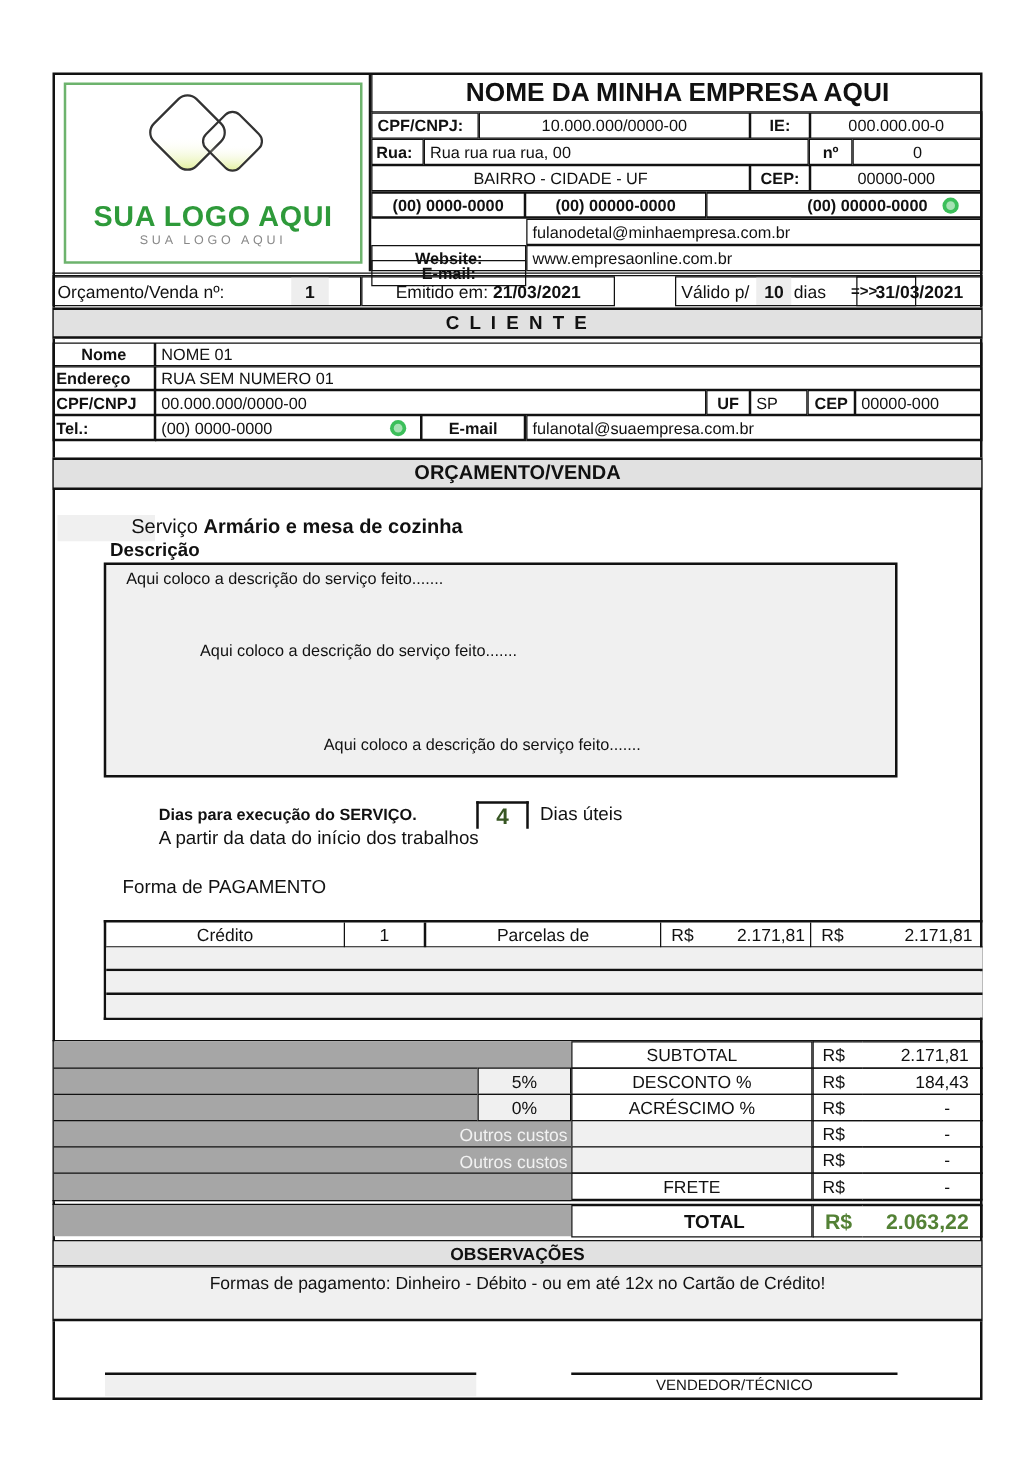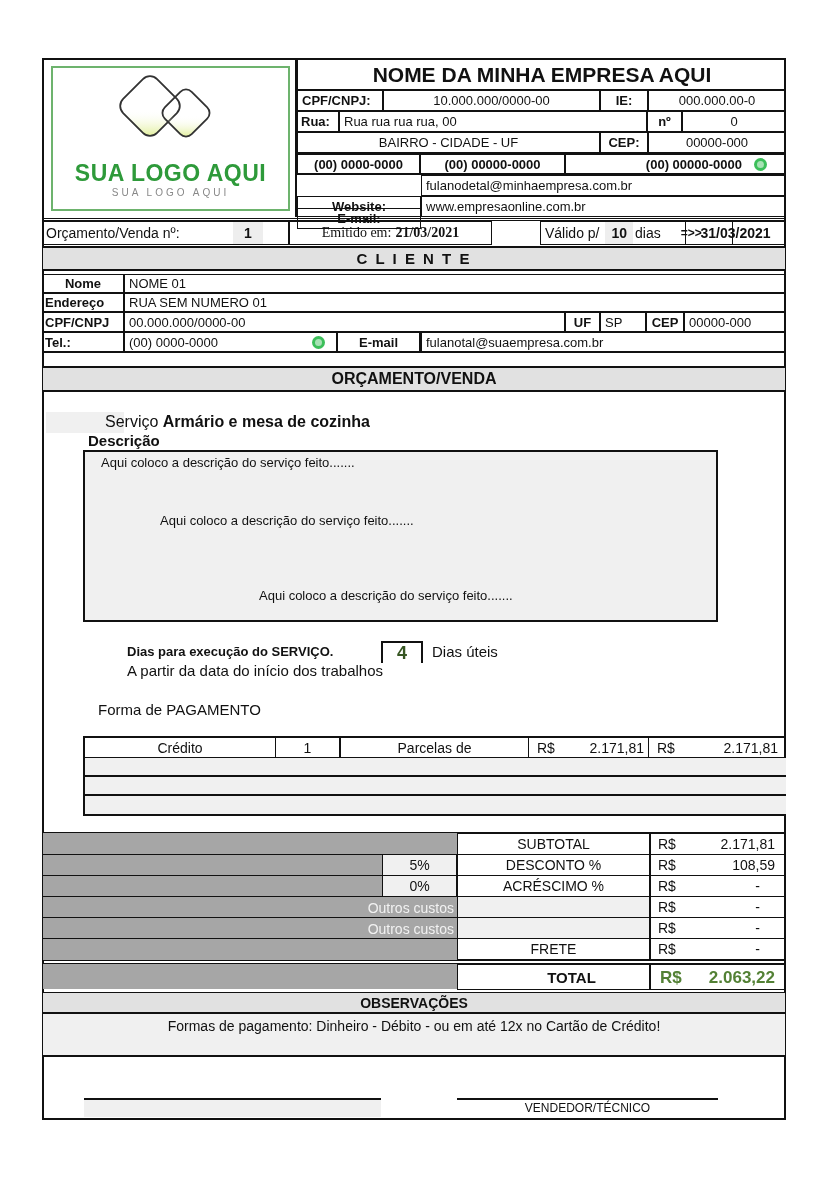--- a/index.html
+++ b/index.html
@@ -66,21 +66,21 @@
 <div class="cell l" style="left:421px;top:175px;width:365px;height:21px;">fulanodetal@minhaempresa.com.br</div>
 
 <div class="cell c b" style="left:297px;top:196px;width:124px;height:21px;">Website:</div>
 <div class="cell l" style="left:421px;top:196px;width:365px;height:21px;">www.empresaonline.com.br</div>
 
 <div class="abs" style="left:42px;top:218px;width:744px;height:3px;border-top:1px solid #111;border-bottom:1px solid #111;"></div>
 <div class="cell" style="left:42px;top:221px;width:247px;height:24px;padding-left:3px;">
   <span style="font-size:14px;">Orçamento/Venda nº:</span>
   <span class="b" style="position:absolute;left:190px;width:30px;text-align:center;background:#eee;padding:4px 0;font-size:14px;">1</span>
 </div>
-<div class="cell c" style="left:289px;top:221px;width:203px;height:24px;gap:4px;font-size:14px;font-family:Liberation Serif, serif;">
+<div class="cell c" style="left:289px;top:221px;width:203px;height:24px;gap:4px;font-size:14px;">
   <span>Emitido em:</span>
   <span class="b">21/03/2021</span>
 </div>
 <div class="cell l" style="left:492px;top:221px;width:193px;height:24px;font-size:14px;margin-left:48px;">
   <span>Válido p/</span>
   <span class="b" style="margin-left:6px;background:#eee;padding:4px 6px;">10</span>
   <span style="margin-left:2px;">dias</span>
   <span class="b" style="margin-left:20px;font-size:12px;">=&gt;&gt;</span>
 </div>
 <div class="cell c b" style="left:685px;top:221px;width:101px;height:24px;font-size:14px;">31/03/2021</div>
@@ -167,21 +167,21 @@
 <div class="cell c" style="left:457px;top:938px;width:193px;height:22px;font-size:14px;">FRETE</div>
 
 <div class="cell l" style="left:650px;top:833px;width:40px;height:22px;border-right:none;font-size:14px;padding-left:7px;">R$</div>
 <div class="cell l" style="left:650px;top:854px;width:40px;height:22px;border-right:none;font-size:14px;padding-left:7px;">R$</div>
 <div class="cell l" style="left:650px;top:875px;width:40px;height:22px;border-right:none;font-size:14px;padding-left:7px;">R$</div>
 <div class="cell l" style="left:650px;top:896px;width:40px;height:22px;border-right:none;font-size:14px;padding-left:7px;">R$</div>
 <div class="cell l" style="left:650px;top:917px;width:40px;height:22px;border-right:none;font-size:14px;padding-left:7px;">R$</div>
 <div class="cell l" style="left:650px;top:938px;width:40px;height:22px;border-right:none;font-size:14px;padding-left:7px;">R$</div>
 
 <div class="cell r" style="left:690px;top:833px;width:96px;height:22px;border-left:none;font-size:14px;padding-right:10px;">2.171,81</div>
-<div class="cell r" style="left:690px;top:854px;width:96px;height:22px;border-left:none;font-size:14px;padding-right:10px;">108,59</div>
+<div class="cell r" style="left:690px;top:854px;width:96px;height:22px;border-left:none;font-size:14px;padding-right:10px;">184,43</div>
 <div class="cell r" style="left:690px;top:875px;width:96px;height:22px;border-left:none;font-size:14px;padding-right:25px;">-</div>
 <div class="cell r" style="left:690px;top:896px;width:96px;height:22px;border-left:none;font-size:14px;padding-right:25px;">-</div>
 <div class="cell r" style="left:690px;top:917px;width:96px;height:22px;border-left:none;font-size:14px;padding-right:25px;">-</div>
 <div class="cell r" style="left:690px;top:938px;width:96px;height:22px;border-left:none;font-size:14px;padding-right:25px;">-</div>
 
 <div class="abs" style="left:42px;top:960px;width:744px;height:4px;border-top:1px solid #111;border-bottom:1px solid #111;"></div>
 <div class="abs darkfill" style="left:43px;top:964px;width:414px;height:25px;"></div>
 <div class="cell c b" style="left:457px;top:964px;width:193px;height:26px;font-size:15px;padding-left:36px;">TOTAL</div>
 <div class="cell l b" style="left:650px;top:964px;width:40px;height:26px;border-right:none;font-size:17px;padding-left:9px;color:#538135;">R$</div>
 <div class="cell r b" style="left:690px;top:964px;width:96px;height:26px;border-left:none;font-size:17px;padding-right:10px;color:#538135;">2.063,22</div>

